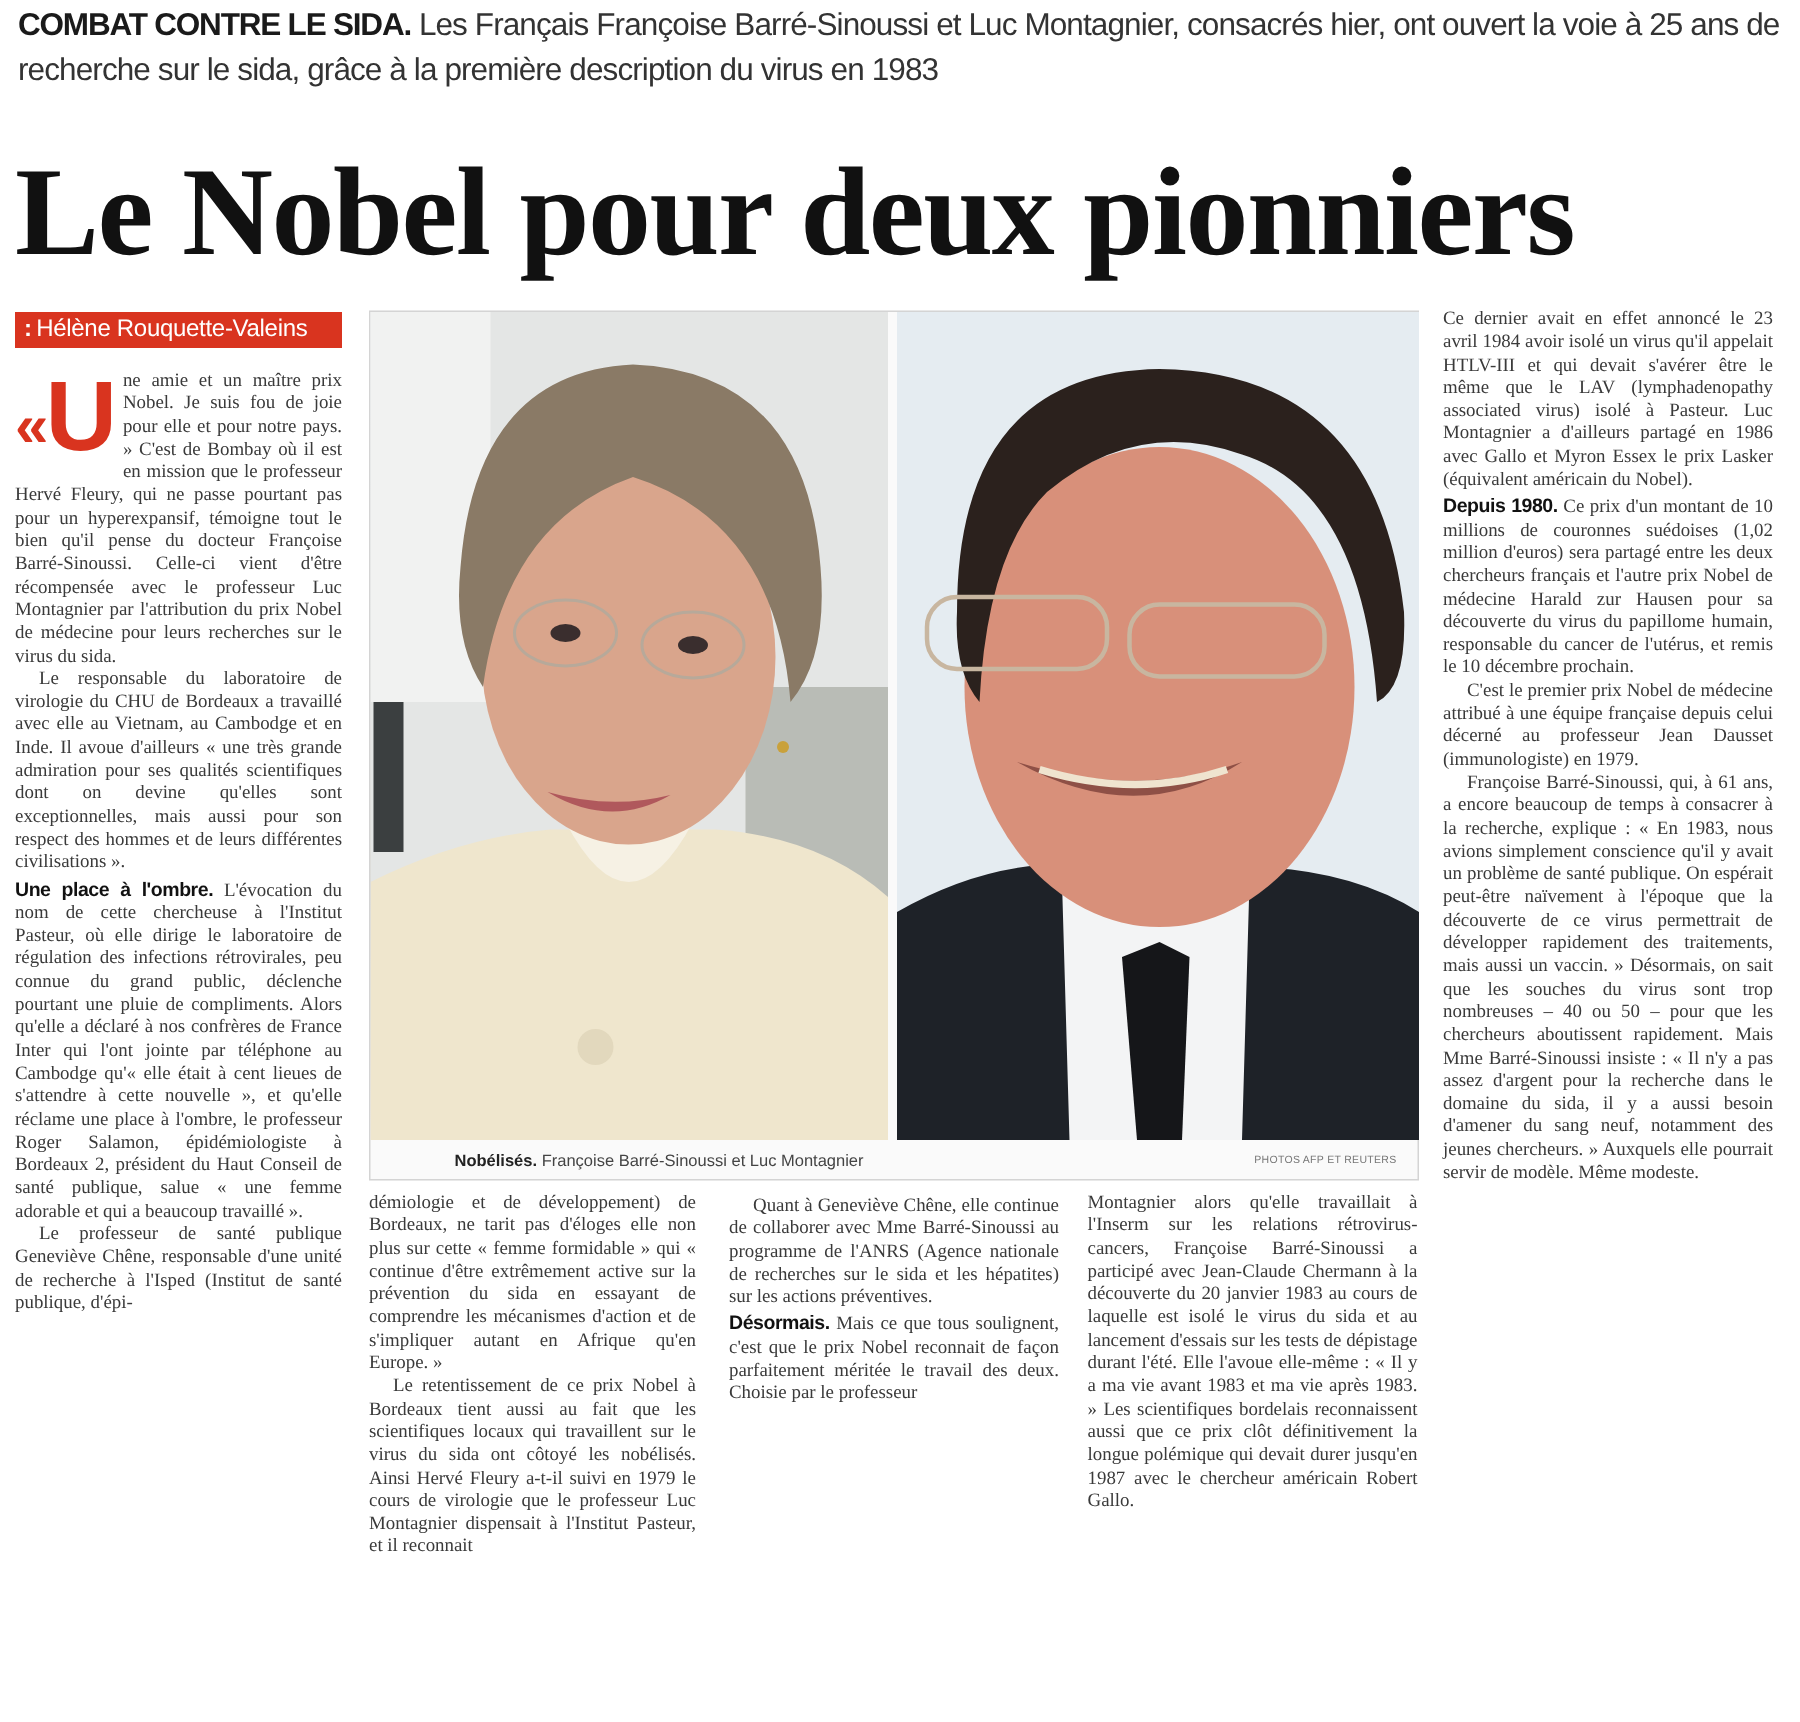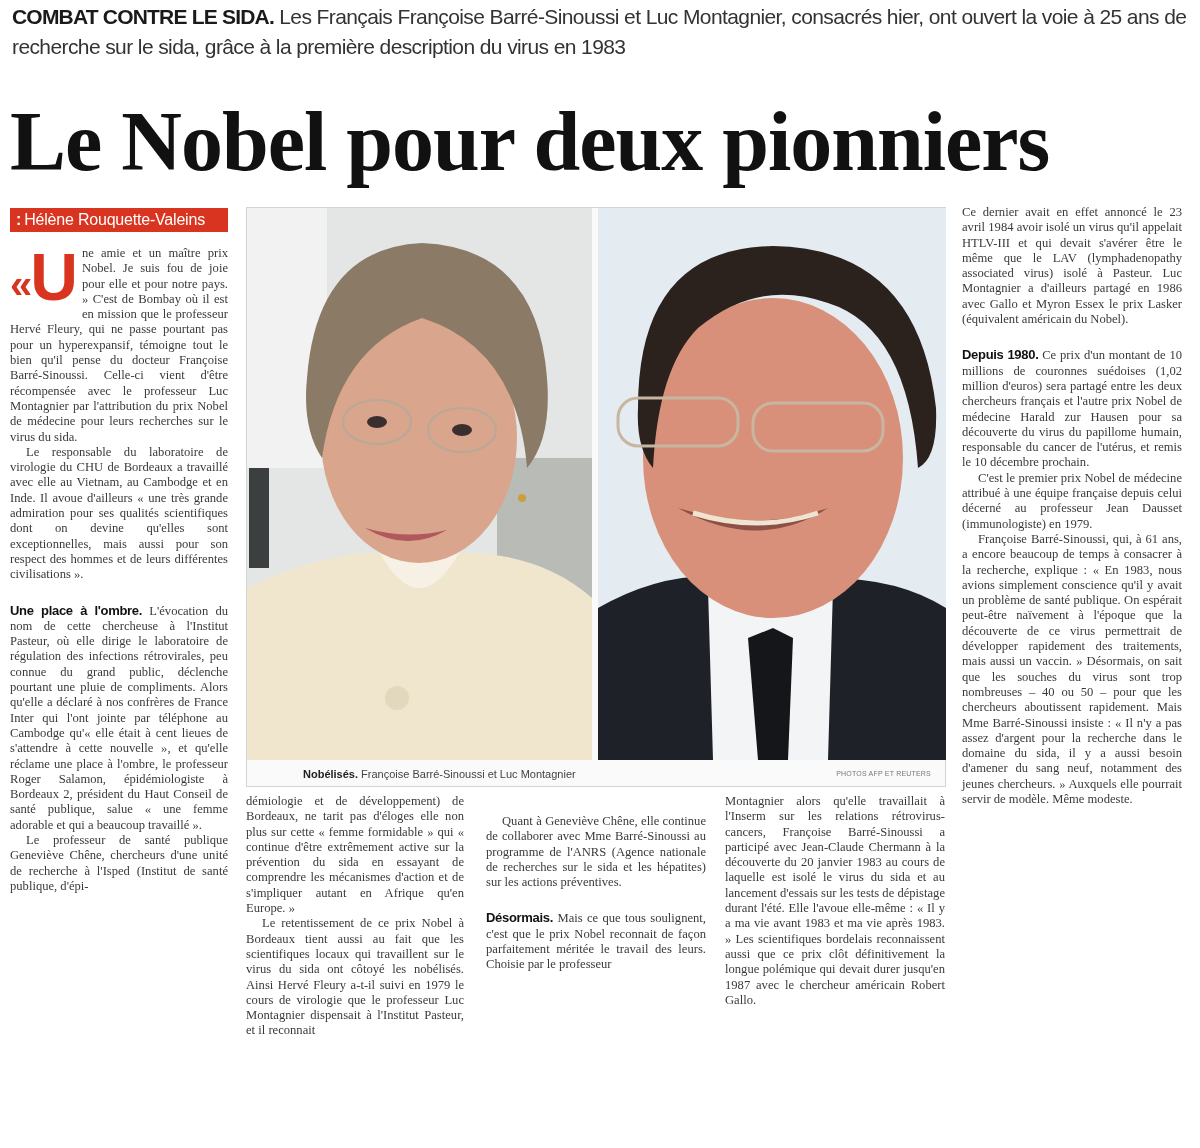--- a/index.html
+++ b/index.html
@@ -19,21 +19,21 @@
     color: #111; letter-spacing: -1px; white-space: nowrap; margin-top: 24px;
   }
 
   .col {
     position: absolute; font-size: 12.6px; line-height: 15.3px; color: #3a3a3a;
     text-align: justify; hyphens: auto;
   }
   .col p { text-indent: 16px; }
   .col p.noindent { text-indent: 0; }
   .col p + p { margin-top: 0; }
-  .col .gap { margin-top: 20px; }
+  .col .gap { margin-top: 2px; }
   .col b.sub { font-family: "Liberation Sans", sans-serif; font-weight: bold; color: #111; font-size: 13px; letter-spacing: -0.3px; }
 
   .byline {
     position: absolute; left: 10px; top: 208px; width: 218px; height: 24px;
     background: #d9341f; color: #fff; font-family: "Liberation Sans", sans-serif;
     font-size: 16px; line-height: 24px; padding-left: 6px; letter-spacing: -0.2px;
   }
   .byline .colon { font-weight: bold; margin-right: 3px; }
 
   .dropcap-wrap { float: left; display: flex; align-items: flex-start; margin-right: 4px; height: 62px; }
@@ -76,21 +76,21 @@
 <div class="col col1">
   <p class="noindent">
     <span class="dropcap-wrap">
       <span class="guillemet">«</span>
       <span class="dropcap">U</span>
     </span>
     <span>ne amie et un maître prix Nobel. Je suis fou de joie pour elle et pour notre pays. » C'est de Bombay où il est en mission que le professeur Hervé Fleury, qui ne passe pourtant pas pour un hyperexpansif, témoigne tout le bien qu'il pense du docteur Françoise Barré-Sinoussi. Celle-ci vient d'être récompensée avec le professeur Luc Montagnier par l'attribution du prix Nobel de médecine pour leurs recherches sur le virus du sida.</span>
   </p>
   <p>Le responsable du laboratoire de virologie du CHU de Bordeaux a travaillé avec elle au Vietnam, au Cambodge et en Inde. Il avoue d'ailleurs « une très grande admiration pour ses qualités scientifiques dont on devine qu'elles sont exceptionnelles, mais aussi pour son respect des hommes et de leurs différentes civilisations ».</p>
   <p class="noindent gap"><b class="sub">Une place à l'ombre.</b><span> L'évocation du nom de cette chercheuse à l'Institut Pasteur, où elle dirige le laboratoire de régulation des infections rétrovirales, peu connue du grand public, déclenche pourtant une pluie de compliments. Alors qu'elle a déclaré à nos confrères de France Inter qui l'ont jointe par téléphone au Cambodge qu'« elle était à cent lieues de s'attendre à cette nouvelle », et qu'elle réclame une place à l'ombre, le professeur Roger Salamon, épidémiologiste à Bordeaux 2, président du Haut Conseil de santé publique, salue « une femme adorable et qui a beaucoup travaillé ».</span></p>
-  <p>Le professeur de santé publique Geneviève Chêne, chercheurs d'une unité de recherche à l'Isped (Institut de santé publique, d'épi-</p>
+  <p>Le professeur de santé publique Geneviève Chêne, responsable d'une unité de recherche à l'Isped (Institut de santé publique, d'épi-</p>
 </div>
 
 <div class="photo-frame">
   <div class="photo photo-left" title="Portrait de Françoise Barré-Sinoussi">
     <svg width="345" height="552" viewBox="0 0 345 552">
       <rect x="0" y="0" width="345" height="552" fill="#e4e6e5"></rect>
       <rect x="0" y="0" width="80" height="260" fill="#f1f2f1"></rect>
       <rect x="2" y="260" width="20" height="100" fill="#3b3f40"></rect>
       <rect x="250" y="250" width="95" height="150" fill="#b9bcb6"></rect>
       <path d="M0 380 Q60 350 120 345 L230 345 Q300 350 345 390 L345 552 L0 552 Z" fill="#efe6cd"></path>
@@ -126,21 +126,21 @@
   </div>
 </div>
 
 <div class="col col2">
   <p class="noindent">démiologie et de développement) de Bordeaux, ne tarit pas d'éloges elle non plus sur cette « femme formidable » qui « continue d'être extrêmement active sur la prévention du sida en essayant de comprendre les mécanismes d'action et de s'impliquer autant en Afrique qu'en Europe. »</p>
   <p>Le retentissement de ce prix Nobel à Bordeaux tient aussi au fait que les scientifiques locaux qui travaillent sur le virus du sida ont côtoyé les nobélisés. Ainsi Hervé Fleury a-t-il suivi en 1979 le cours de virologie que le professeur Luc Montagnier dispensait à l'Institut Pasteur, et il reconnait</p>
 </div>
 
 <div class="col col3">
   <p class="gap">Quant à Geneviève Chêne, elle continue de collaborer avec Mme Barré-Sinoussi au programme de l'ANRS (Agence nationale de recherches sur le sida et les hépatites) sur les actions préventives.</p>
-  <p class="noindent gap"><b class="sub">Désormais.</b><span> Mais ce que tous soulignent, c'est que le prix Nobel reconnait de façon parfaitement méritée le travail des leurs. Choisie par le professeur</span></p>
+  <p class="noindent gap"><b class="sub">Désormais.</b><span> Mais ce que tous soulignent, c'est que le prix Nobel reconnait de façon parfaitement méritée le travail des deux. Choisie par le professeur</span></p>
 </div>
 
 <div class="col col4">
   <p class="noindent">Montagnier alors qu'elle travaillait à l'Inserm sur les relations rétrovirus-cancers, Françoise Barré-Sinoussi a participé avec Jean-Claude Chermann à la découverte du 20 janvier 1983 au cours de laquelle est isolé le virus du sida et au lancement d'essais sur les tests de dépistage durant l'été. Elle l'avoue elle-même : « Il y a ma vie avant 1983 et ma vie après 1983. » Les scientifiques bordelais reconnaissent aussi que ce prix clôt définitivement la longue polémique qui devait durer jusqu'en 1987 avec le chercheur américain Robert Gallo.</p>
 </div>
 
 <div class="col col5">
   <p class="noindent">Ce dernier avait en effet annoncé le 23 avril 1984 avoir isolé un virus qu'il appelait HTLV-III et qui devait s'avérer être le même que le LAV (lymphadenopathy associated virus) isolé à Pasteur. Luc Montagnier a d'ailleurs partagé en 1986 avec Gallo et Myron Essex le prix Lasker (équivalent américain du Nobel).</p>
   <p class="noindent gap"><b class="sub">Depuis 1980.</b><span> Ce prix d'un montant de 10 millions de couronnes suédoises (1,02 million d'euros) sera partagé entre les deux chercheurs français et l'autre prix Nobel de médecine Harald zur Hausen pour sa découverte du virus du papillome humain, responsable du cancer de l'utérus, et remis le 10 décembre prochain.</span></p>
   <p>C'est le premier prix Nobel de médecine attribué à une équipe française depuis celui décerné au professeur Jean Dausset (immunologiste) en 1979.</p>

